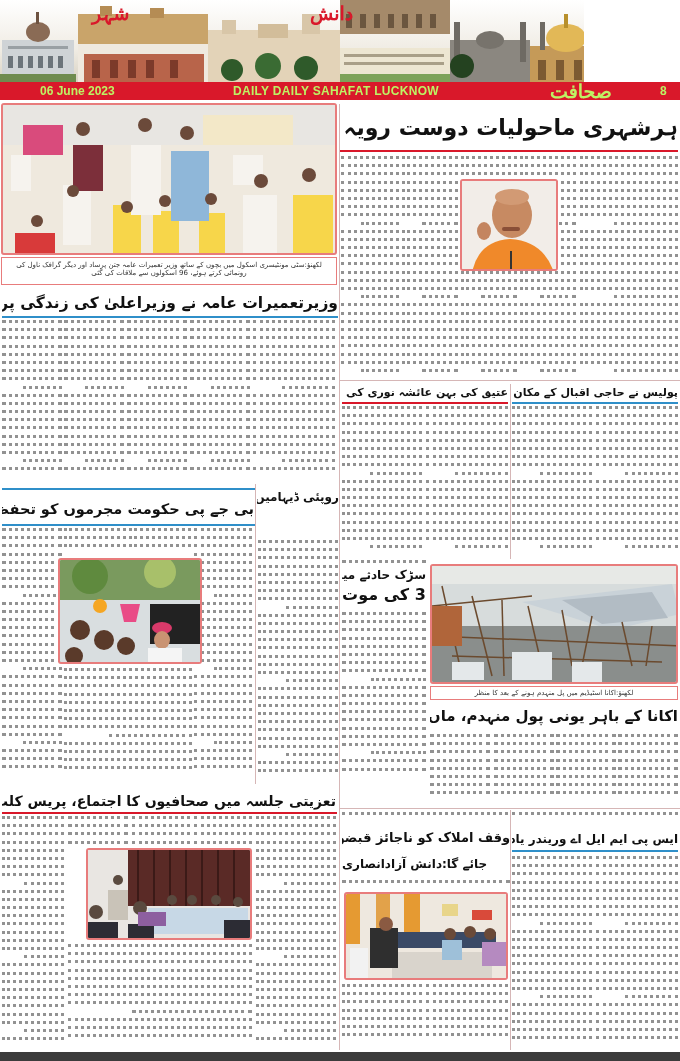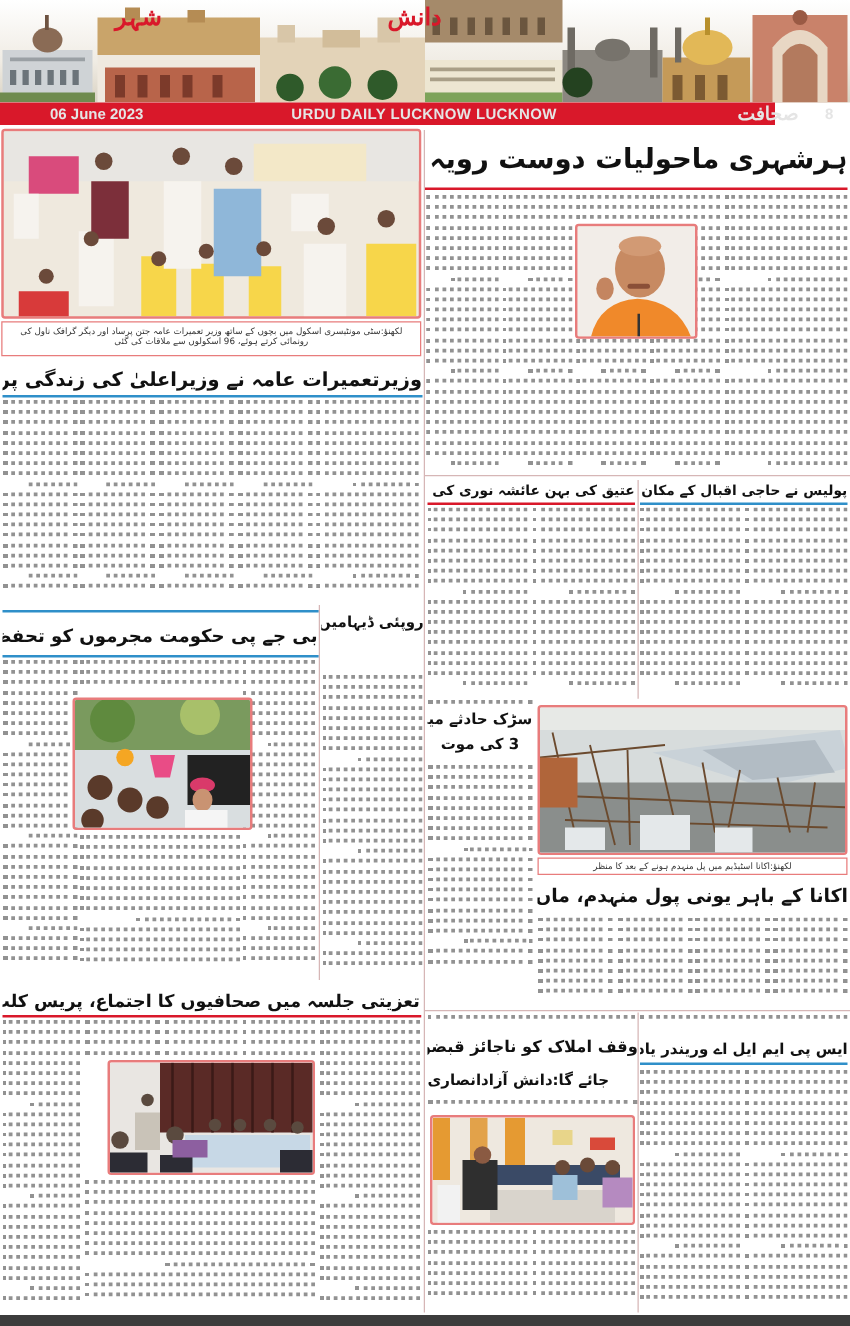--- a/index.html
+++ b/index.html
@@ -1,26 +1,26 @@
 <!DOCTYPE html>
 <html><head>
 <meta charset="utf-8">
 <style>
   * { box-sizing: border-box; margin: 0; padding: 0; }
   body { width: 680px; height: 1061px; background: #fff; font-family: "DejaVu Sans", sans-serif; overflow: hidden; position: relative; color: #222; }
   .abs { position: absolute; }
 
   
-  .masthead { left: 0; top: 0; width: 680px; height: 82px; background: linear-gradient(#f4f1ea, #e8e2d6); overflow: hidden; }
+  .masthead { left: 0; top: 0; width: 584px; height: 82px; background: linear-gradient(#f4f1ea, #e8e2d6); overflow: hidden; }
   .sky { position:absolute; inset:0; background: linear-gradient(#ffffff 0%, #f0ece4 60%, #d9d2c3 100%); }
   .mast-word { position: absolute; color: #d9182a; font-family: "DejaVu Serif", serif; font-weight: bold; font-size: 19px; direction: rtl; }
-  .redbar { left: 0; top: 82px; width: 620px; height: 18px; background: #d9182a; color: #e5e5e5; font-family: "Liberation Sans", sans-serif; font-weight: bold; font-size: 12px; display: flex; align-items: center; }
+  .redbar { left: 0; top: 82px; width: 680px; height: 18px; background: #d9182a; color: #bef264; font-family: "Liberation Sans", sans-serif; font-weight: bold; font-size: 12px; display: flex; align-items: center; }
   .redbar .date { position: absolute; left: 40px; }
   .redbar .paper { position: absolute; left: 233px; letter-spacing: 0.3px; }
-  .redbar .urdu { position: absolute; left: 550px; font-size: 15px; direction: rtl; margin-left: 40px; }
+  .redbar .urdu { position: absolute; left: 550px; font-size: 19px; direction: rtl; }
   .redbar .pg { position: absolute; left: 660px; }
 
   
   .photo { border: 2px solid #e87c7c; border-radius: 3px; overflow: hidden; }
   .frame { border: 1px solid #e87c7c; }
   .col { position: absolute; overflow: hidden; }
   .col .ln { height: 0; border-top: 3px dotted #4a4a4a; opacity: 0.6; margin-bottom: 5.2px; }
   .col .ln.short { margin-left: 35%; }
 
   .hl { position: absolute; direction: rtl; font-family: "DejaVu Sans", sans-serif; font-weight: bold; color: #111; white-space: nowrap; overflow: hidden; text-align: right; }
@@ -112,21 +112,21 @@
     <path d="M618 82 V38 Q640 10 662 38 V82 Z" fill="#e8d7c4"></path>
     <path d="M626 82 V44 Q640 26 654 44 V82 Z" fill="#b37a5e"></path>
     <circle cx="640" cy="14" r="6" fill="#9a5a44"></circle>
   </svg>
   <div class="mast-word" style="left:92px;top:2px;">شہر</div>
   <div class="mast-word" style="left:310px;top:2px;">دانش</div>
 </div>
 
 <div class="abs redbar">
   <span class="date">06 June 2023</span>
-  <span class="paper">URDU DAILY LUCKNOW LUCKNOW</span>
+  <span class="paper">DAILY DAILY SAHAFAT LUCKNOW</span>
   <span class="urdu">صحافت</span>
   <span class="pg">8</span>
 </div>
 
 <div class="abs photo" style="left:1px;top:103px;width:336px;height:152px;background:#efe9de;">
   <svg width="336" height="152">
     <rect width="336" height="40" fill="#e8e6e2"></rect>
     <rect x="20" y="20" width="40" height="30" fill="#d94b7c"></rect>
     <rect x="200" y="10" width="90" height="30" fill="#f3e8c8"></rect>
     <g fill="#f7d64a">
@@ -663,21 +663,21 @@
     <div class="ln"></div>
     <div class="ln"></div>
     <div class="ln"></div>
     <div class="ln short"></div>
     <div class="ln"></div>
     <div class="ln"></div>
   </div>
 <div class="vline" style="left:255px;top:484px;height:300px;"></div>
 
 <div class="hl" style="left:342px;top:566px;width:84px;height:18px;font-size:12px;line-height:18px;text-align:center;">سڑک حادثے میں</div>
-<div class="hl" style="left:342px;top:586px;width:84px;height:18px;font-size:12px;line-height:18px;text-align:center;">3 کی موت</div>
+<div class="hl" style="left:342px;top:586px;width:84px;height:18px;font-size:16px;line-height:18px;text-align:center;">3 کی موت</div>
 <div class="col" style="left:342px;top:612px;width:84px;height:170px;" id="r1">
     <div class="ln"></div>
     <div class="ln"></div>
     <div class="ln"></div>
     <div class="ln"></div>
     <div class="ln"></div>
     <div class="ln"></div>
     <div class="ln"></div>
     <div class="ln"></div>
     <div class="ln short"></div>

